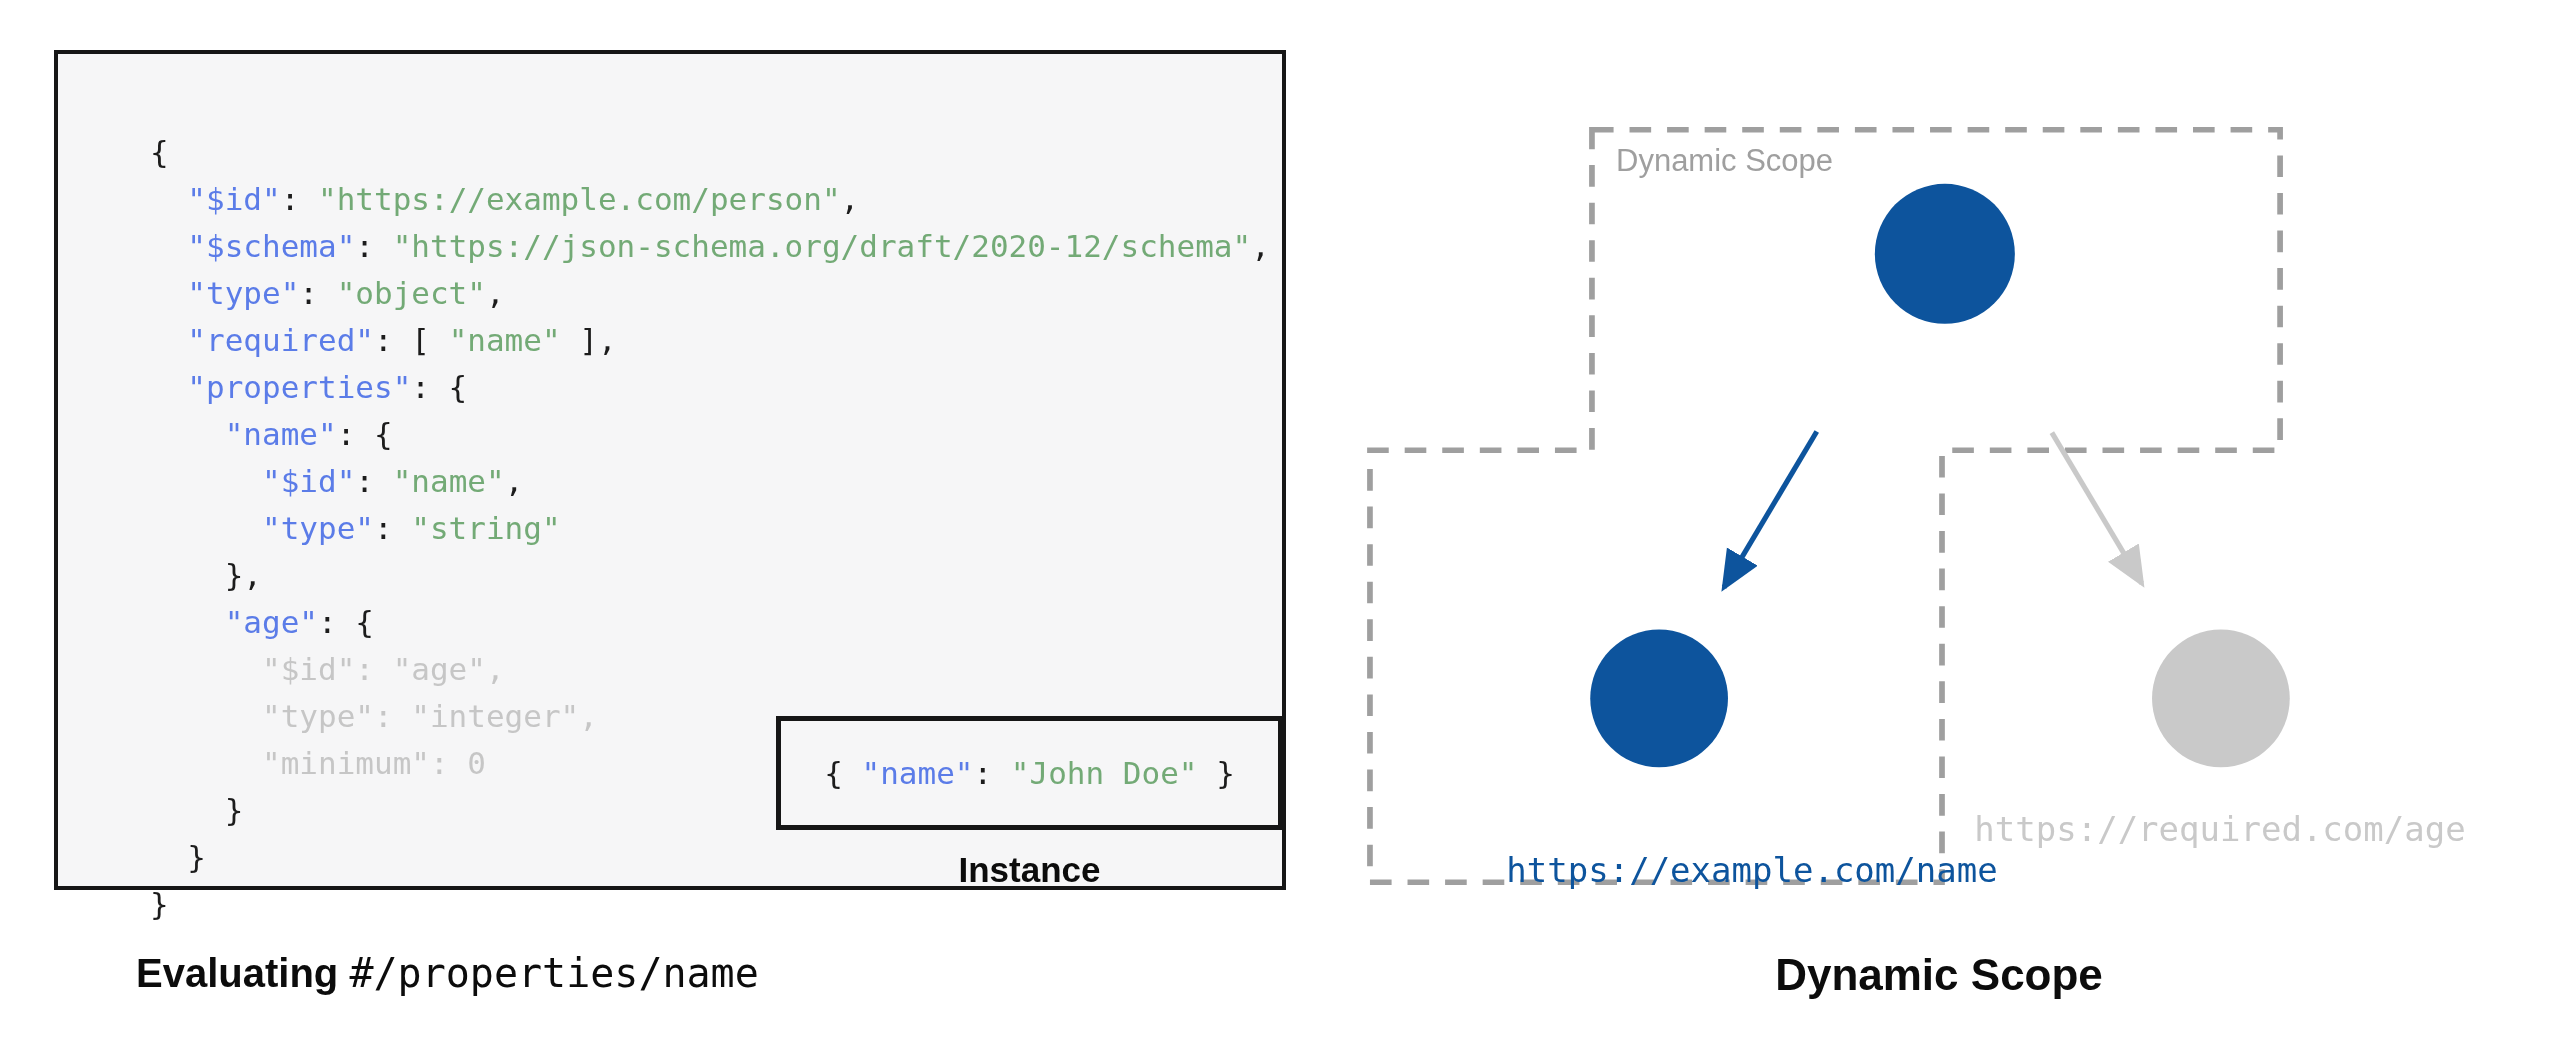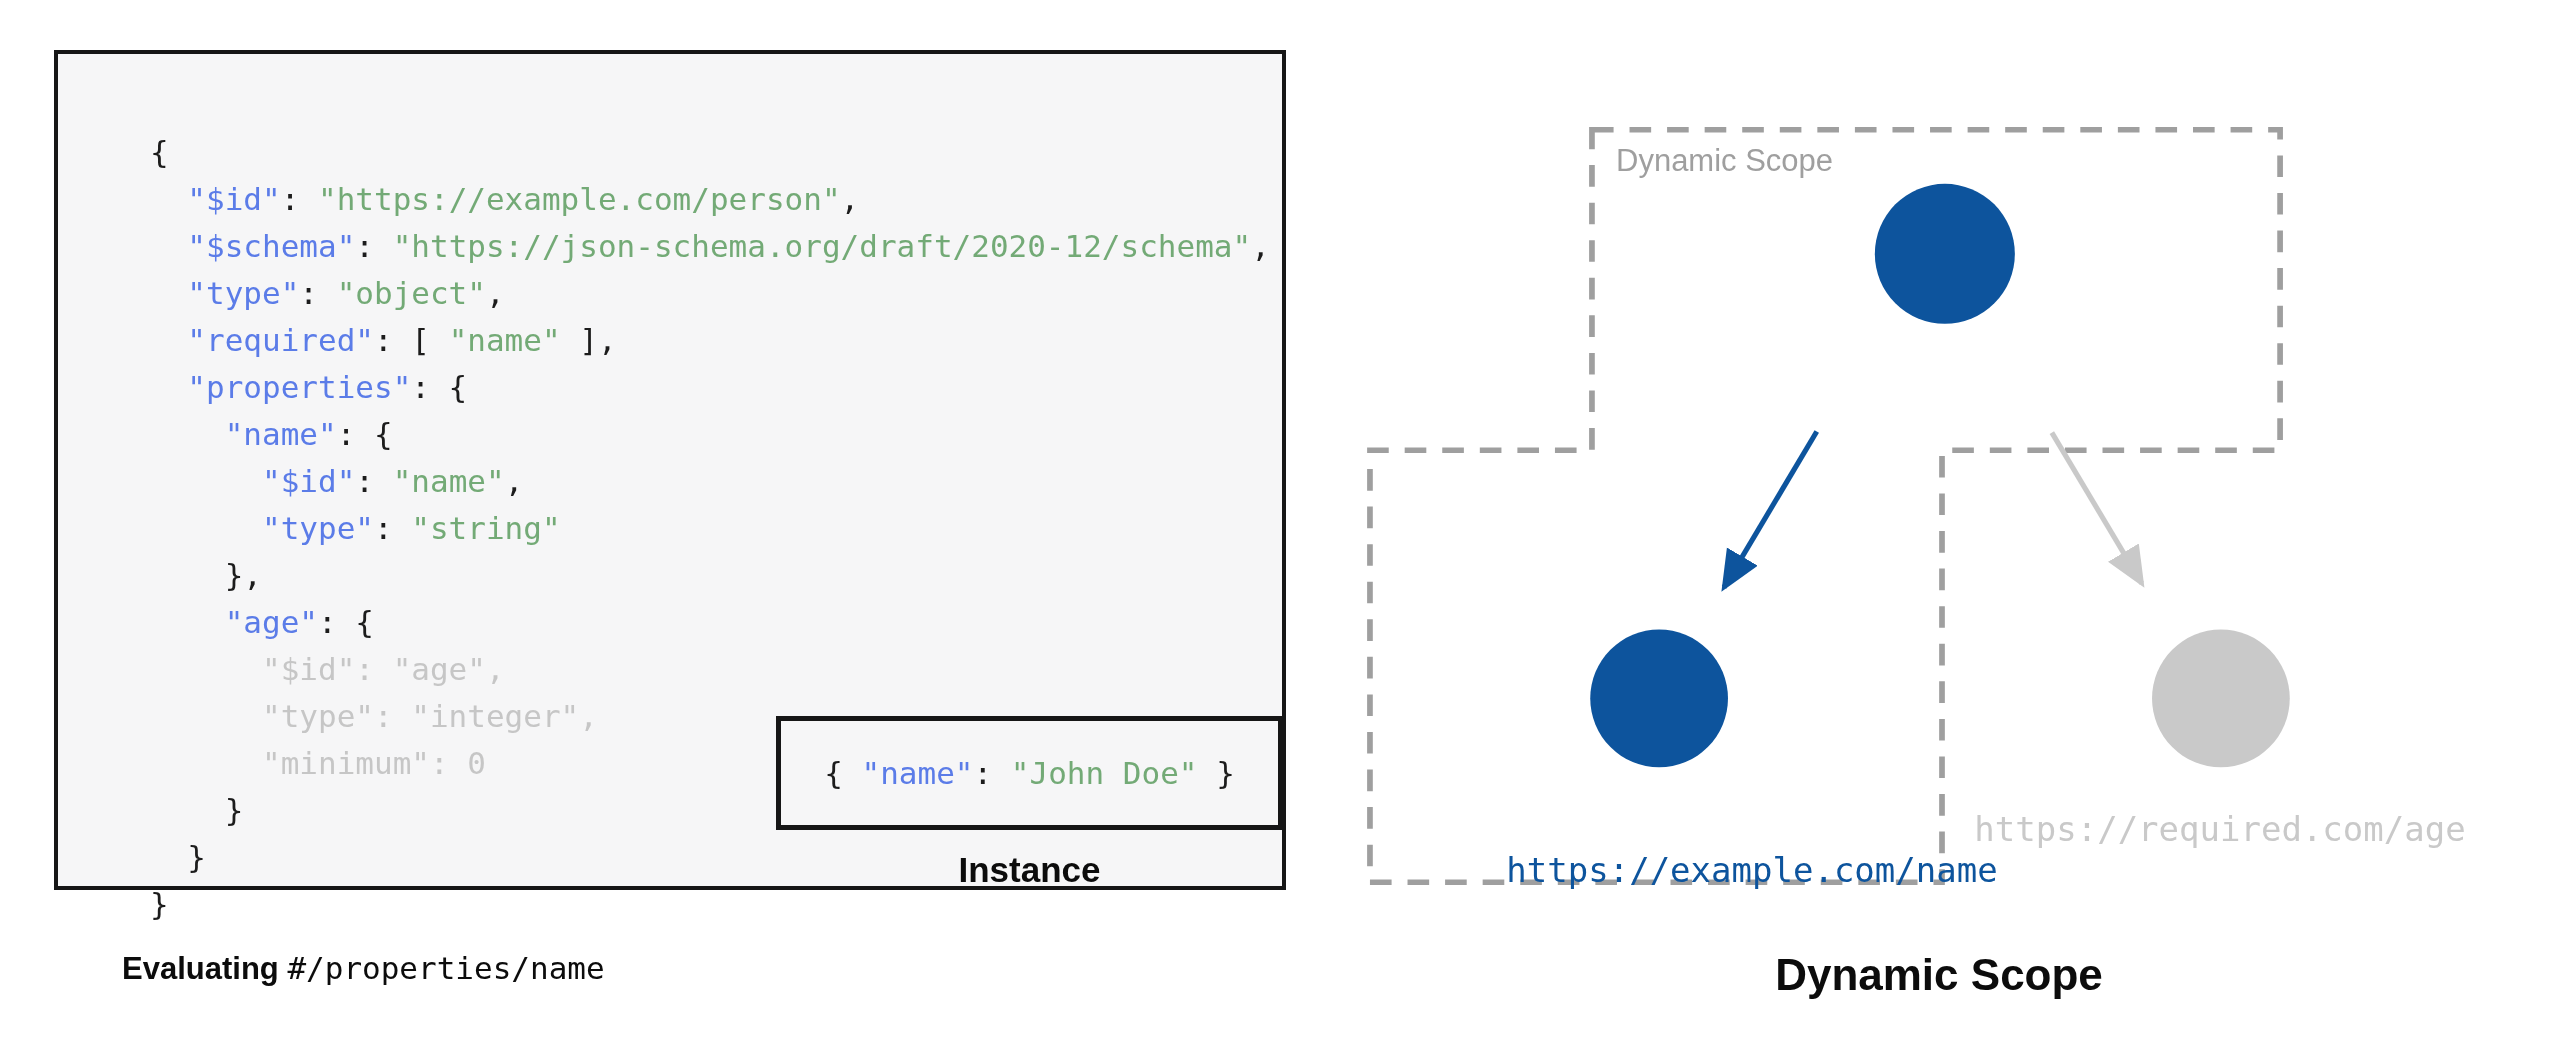--- a/index.html
+++ b/index.html
@@ -47,22 +47,22 @@
   .instance-code{
     font-family:"DejaVu Sans Mono","Liberation Mono",monospace;
     font-size:31px;white-space:pre;
   }
   .instance-caption{
     position:absolute;left:718px;top:796px;width:507px;
     text-align:center;
     font-size:35px;font-weight:bold;color:#0c0c0c;
   }
   .caption-left{
-    position:absolute;left:122px;top:950px;
-    font-size:31px;color:#0c0c0c;white-space:nowrap;
+    position:absolute;left:136px;top:950px;
+    font-size:40px;color:#0c0c0c;white-space:nowrap;
   }
   .caption-left .cap-bold{font-weight:bold;font-family:"Liberation Sans",sans-serif;}
   .caption-left .cap-mono{
     font-weight:normal;
     font-family:"DejaVu Sans Mono","Liberation Mono",monospace;
   }
   
   .diagram-svg{position:absolute;left:0;top:0;width:2576px;height:1053px;}
   .scope-outline{
     fill:none;stroke:var(--dash);stroke-width:10;

